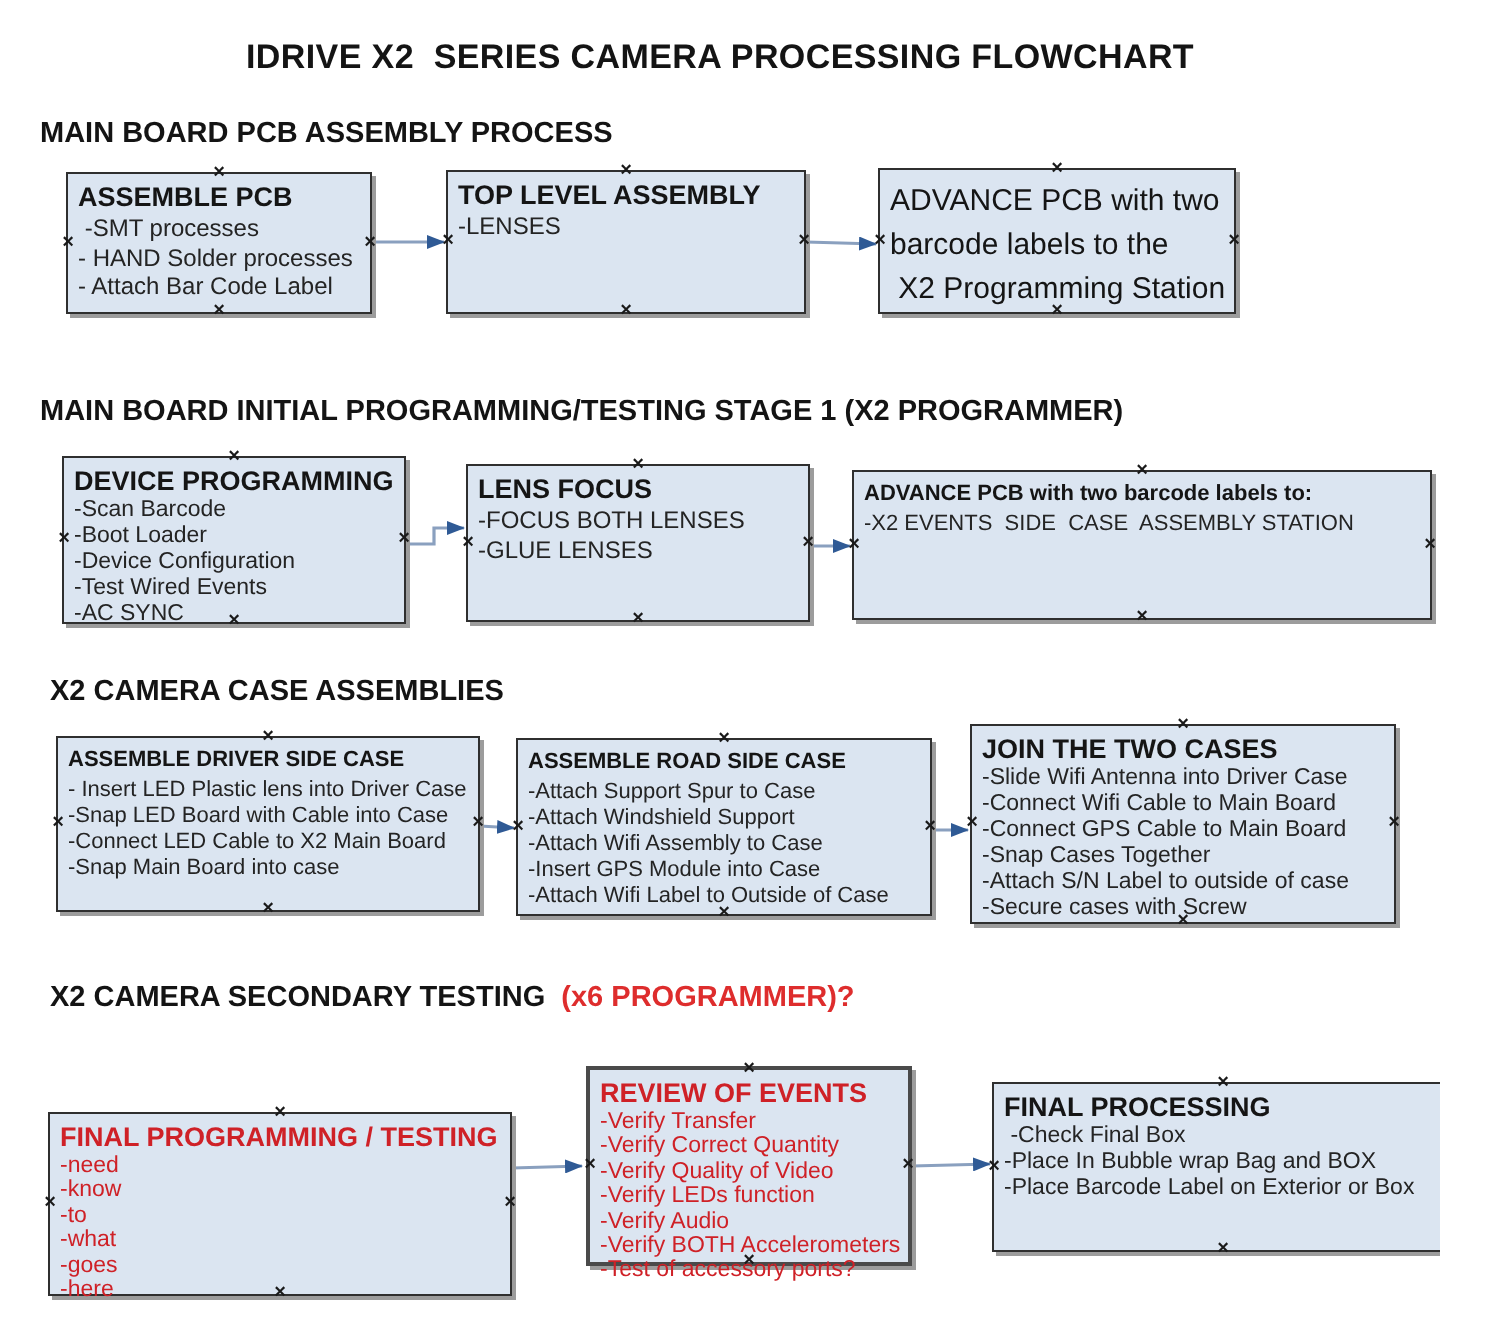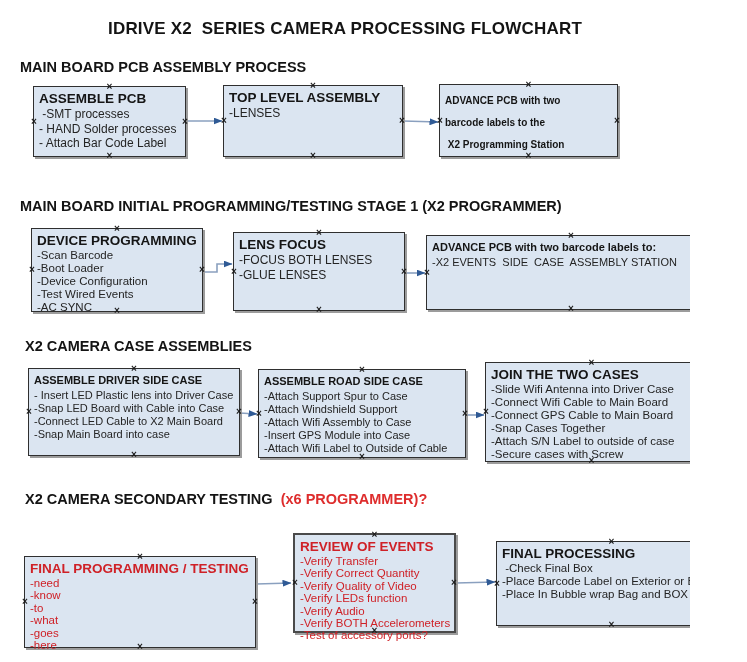--- a/index.html
+++ b/index.html
@@ -1,18 +1,18 @@
 <!DOCTYPE html>
 <html><head>
 <meta charset="utf-8">
 <style>
   html,body{margin:0;padding:0;background:#ffffff;}
   #canvas{
     position:relative;width:690px;height:662px;overflow:hidden;
-    font-family:"Liberation Sans",sans-serif;background:#ffffff;color:#1c1c1c;
+    font-family:"Liberation Sans",sans-serif;background:#ffffff;color:#1c1c1c;padding-left:30px;
   }
   .main-title{
     position:absolute;top:19px;left:0;width:100%;text-align:center;
     font-size:17px;font-weight:700;letter-spacing:.2px;white-space:pre;color:#141414;
   }
   .sec-heading{
     position:absolute;font-size:14.5px;font-weight:700;white-space:pre;color:#141414;
   }
   .sec-heading .red{color:#de2d2d;white-space:pre;}
   #connectors{position:absolute;left:0;top:0;pointer-events:none;}
@@ -20,21 +20,21 @@
     position:absolute;box-sizing:border-box;background:#dbe5f1;
     border:1px solid #2f2f2f;box-shadow:2px 2px 0 #9c9c9c;
     padding:3px 5px 2px 5px;overflow:visible;
   }
   .box-title{font-weight:700;font-size:13.5px;line-height:17px;white-space:pre;color:#151515;}
   .box-item{font-size:11.5px;line-height:13px;white-space:pre;color:#242424;}
   .roomy .box-item{font-size:12px;line-height:14.5px;}
   .sm-items .box-item{font-size:11px;}
   .title-sm .box-title{font-size:11px;}
   .bold-items{padding-top:5px;}
-  .bold-items .box-item{font-weight:700;font-size:10px;line-height:22px;color:#151515;}
+  .bold-items .box-item{font-weight:400;font-size:15px;line-height:22px;color:#151515;}
   .dense .box-item{line-height:12.4px;}
   .red-text .box-title,.red-text .box-item{color:#cf2127;}
   .thick{border-width:2px;border-color:#4a4a4a;}
   .anchor{
     position:absolute;font-size:10px;font-weight:700;line-height:10px;color:#1a1a1a;
     transform:translate(-50%,-50%);pointer-events:none;
   }
   .anchor-top{top:0;left:50%;}
   .anchor-bottom{top:100%;left:50%;}
   .anchor-left{top:50%;left:0;}
@@ -157,21 +157,21 @@
       <span class="anchor anchor-right">×</span>
     </div>
 
   <div class="fbox title-sm sm-items" style="left:258px;top:369px;width:208px;height:89px">
     <div class="box-title">ASSEMBLE ROAD SIDE CASE</div>
     <div class="box-items">
         <div class="box-item">-Attach Support Spur to Case</div>
         <div class="box-item">-Attach Windshield Support</div>
         <div class="box-item">-Attach Wifi Assembly to Case</div>
         <div class="box-item">-Insert GPS Module into Case</div>
-        <div class="box-item">-Attach Wifi Label to Outside of Cable</div>
+        <div class="box-item">-Attach Wifi Label to Outside of Case</div>
       </div>
   <span class="anchor anchor-top">×</span>
       <span class="anchor anchor-bottom">×</span>
       <span class="anchor anchor-left">×</span>
       <span class="anchor anchor-right">×</span>
     </div>
 
   <div class="fbox" style="left:485px;top:362px;width:213px;height:100px">
     <div class="box-title">JOIN THE TWO CASES</div>
     <div class="box-items">
@@ -220,22 +220,22 @@
   <span class="anchor anchor-top">×</span>
       <span class="anchor anchor-bottom">×</span>
       <span class="anchor anchor-left">×</span>
       <span class="anchor anchor-right">×</span>
     </div>
 
   <div class="fbox" style="left:496px;top:541px;width:231px;height:85px">
     <div class="box-title">FINAL PROCESSING</div>
     <div class="box-items">
         <div class="box-item"> -Check Final Box</div>
+        <div class="box-item">-Place In Bubble wrap Bag and BOX</div>
         <div class="box-item">-Place Barcode Label on Exterior or Box</div>
-        <div class="box-item">-Place In Bubble wrap Bag and BOX</div>
       </div>
   <span class="anchor anchor-top">×</span>
       <span class="anchor anchor-bottom">×</span>
       <span class="anchor anchor-left">×</span>
       <span class="anchor anchor-right">×</span>
     </div>
 
 </div>
 
 </body></html>

